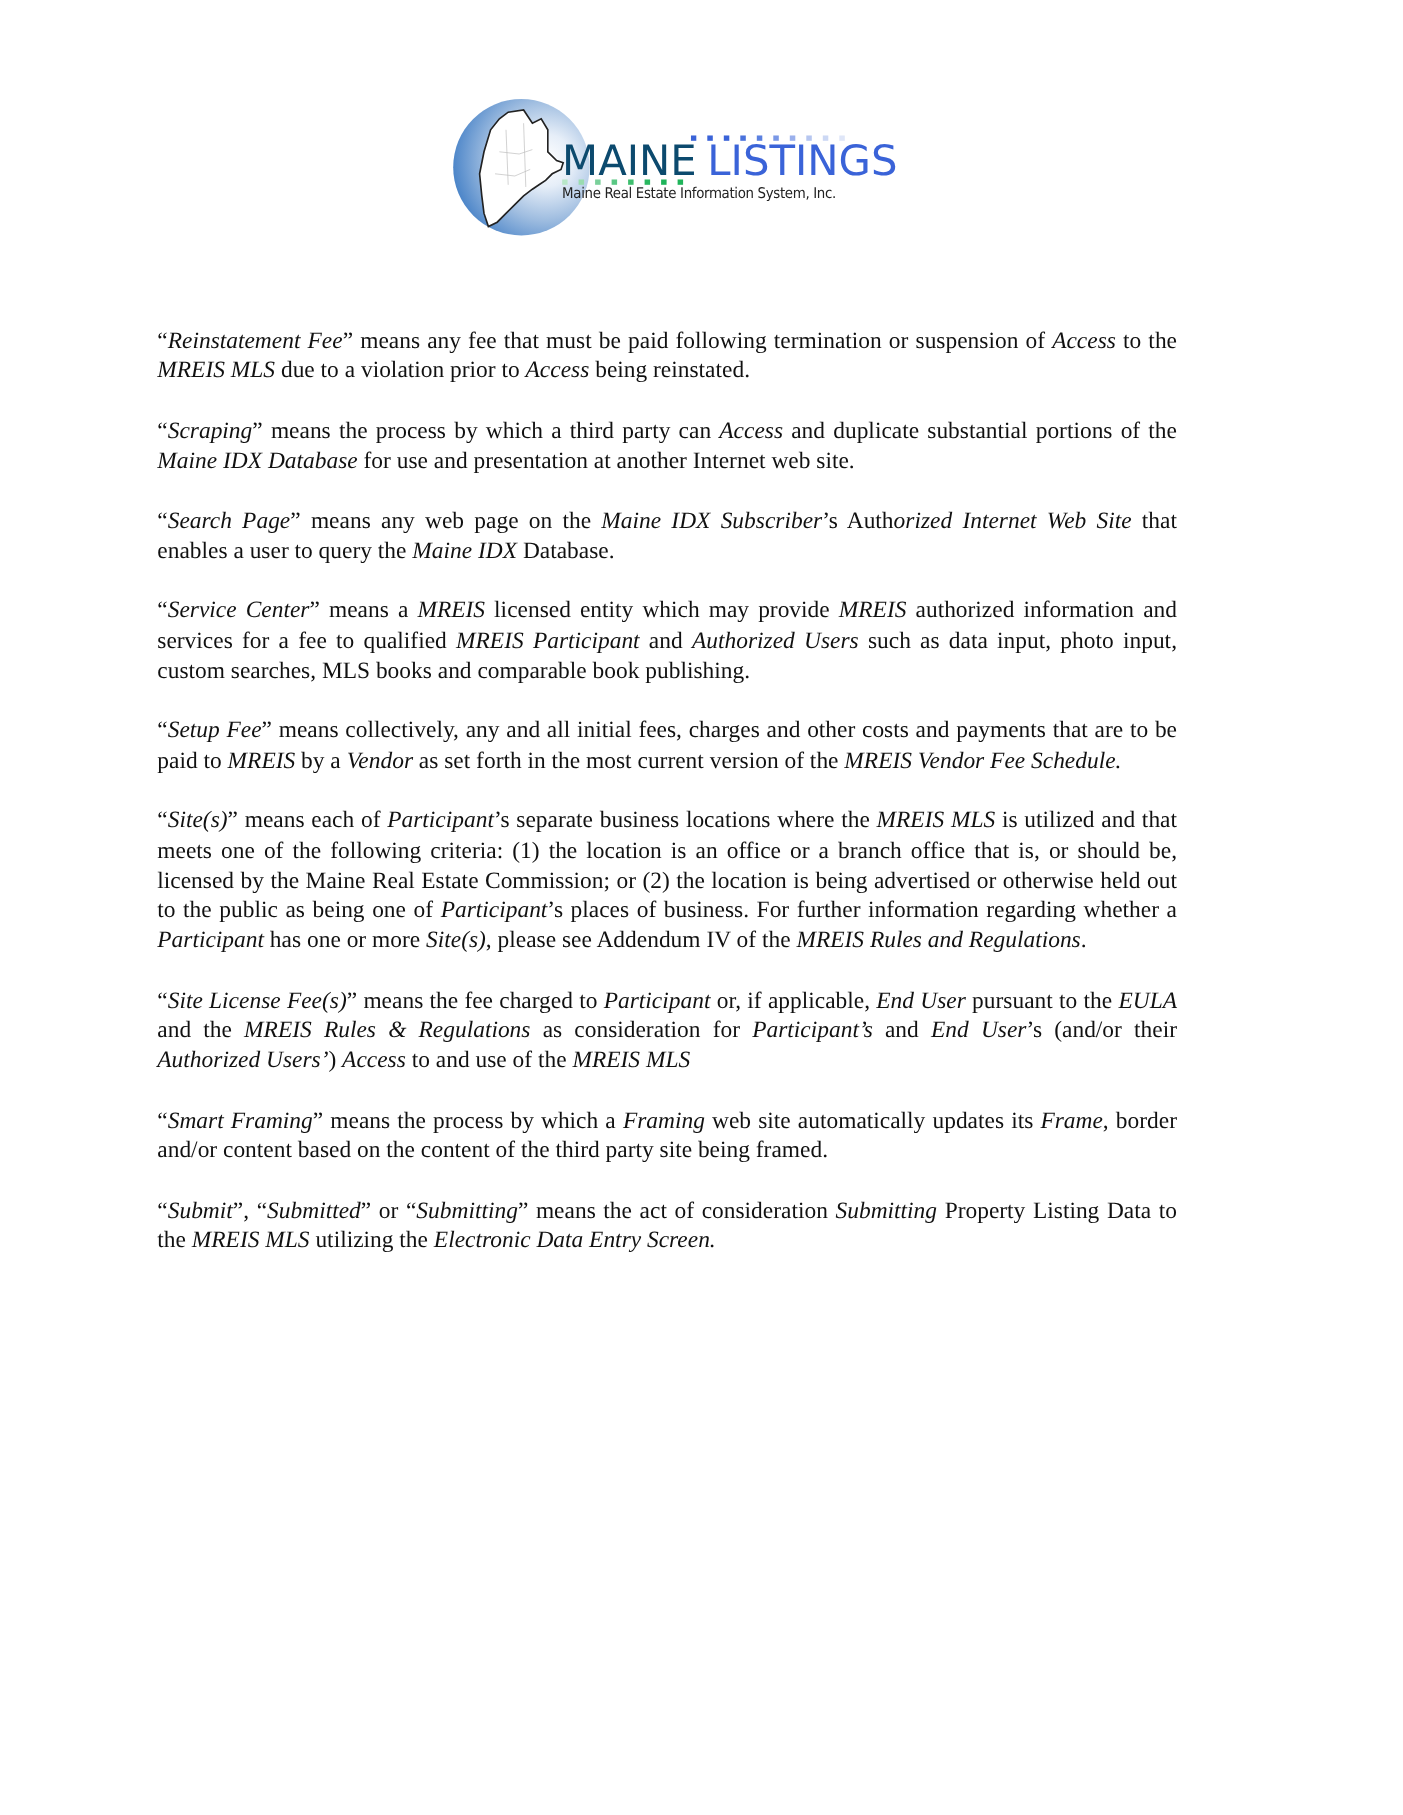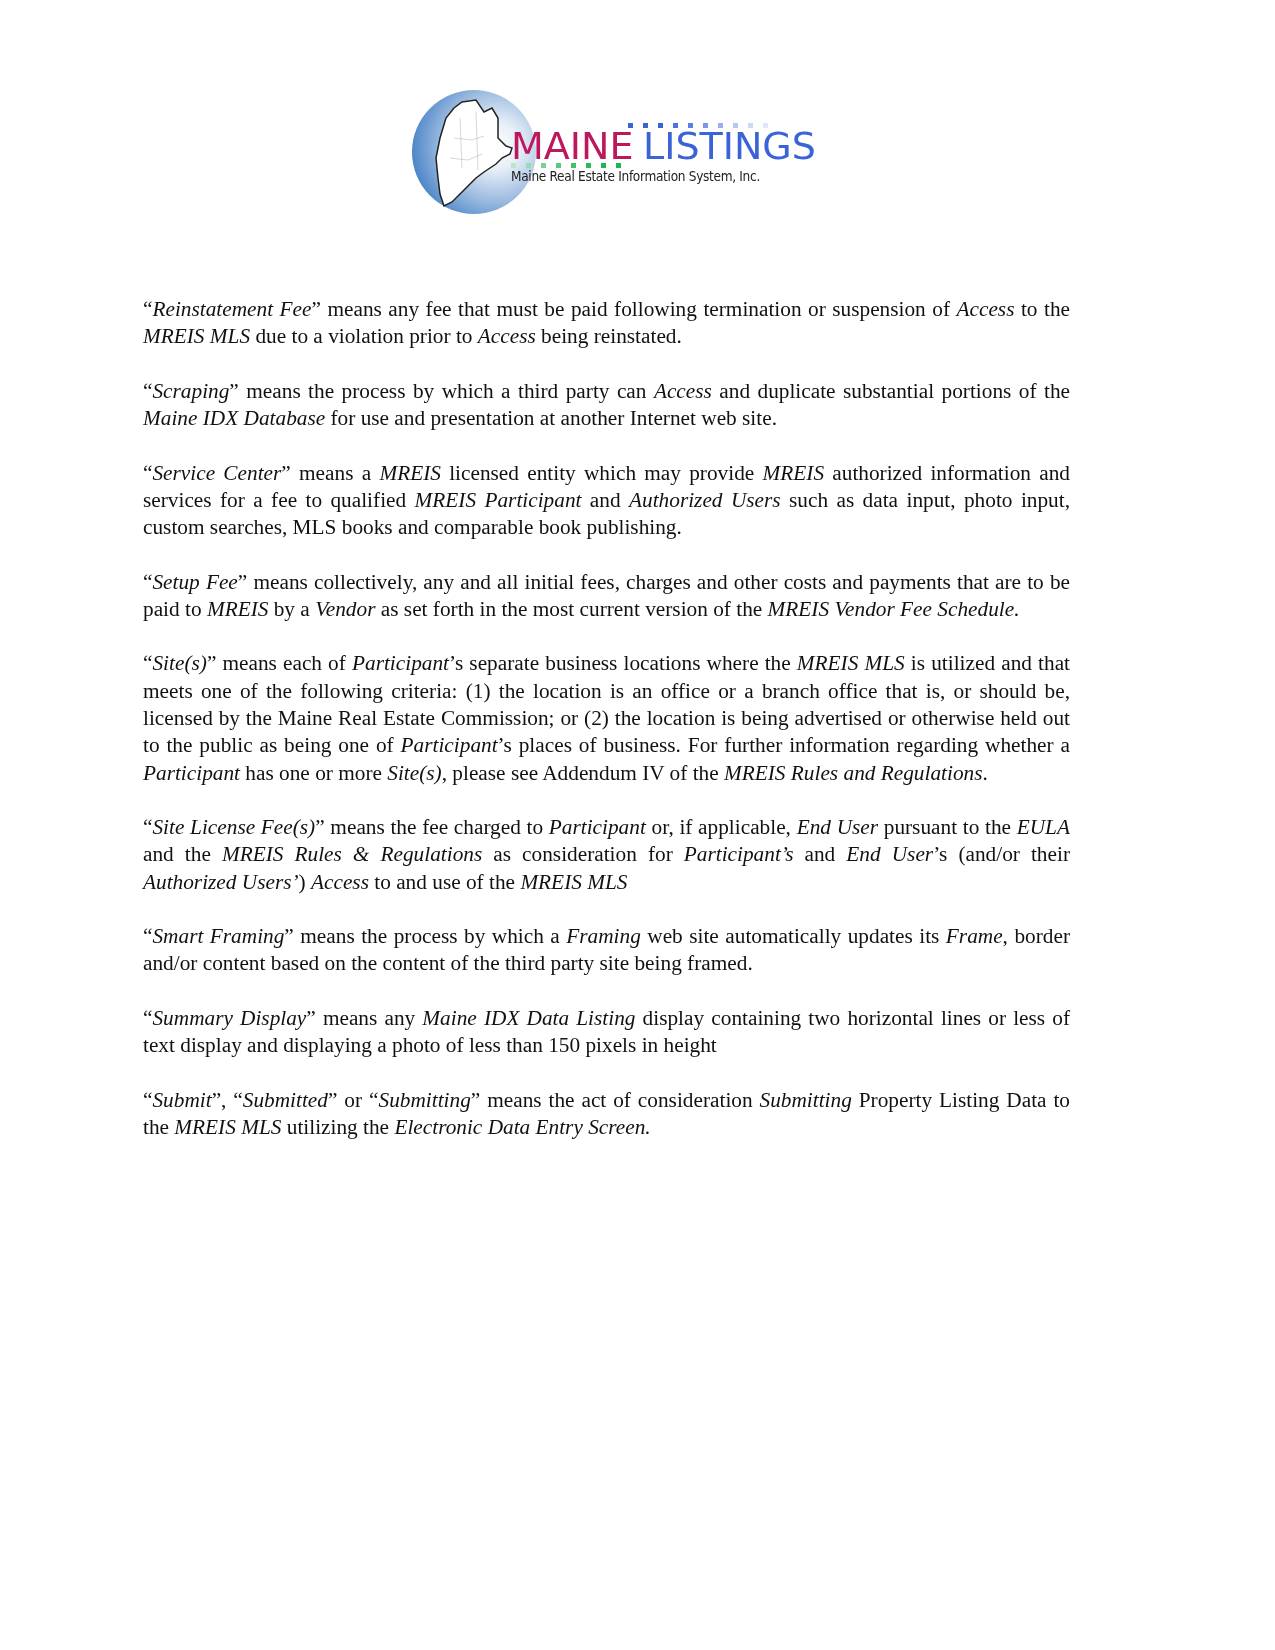--- a/index.html
+++ b/index.html
@@ -8,21 +8,21 @@
 
   
   .logo { position: absolute; left: 410px; top: 88px; width: 420px; height: 130px; }
   .logo-sphere {
     position: absolute; left: 2px; top: 2px; width: 124px; height: 124px; border-radius: 50%;
     background: radial-gradient(circle at 68% 45%, #ffffff 0%, #e6eef8 22%, #9fbde0 50%, #4d86c9 78%, #2f6bb4 100%);
   }
   .logo-map { position: absolute; left: 22px; top: 10px; width: 90px; height: 110px; }
   .logo-maine {
     position: absolute; left: 101px; top: 38px; font-family: "DejaVu Sans", sans-serif;
-    font-size: 38px; color: #be185d; letter-spacing: 0px; line-height: 40px;
+    font-size: 38px; color: #0c4a6e; letter-spacing: 0px; line-height: 40px;
   }
   .logo-listings {
     position: absolute; left: 215px; top: 38px; font-family: "DejaVu Sans", sans-serif;
     font-size: 38px; color: #3a63d8; letter-spacing: 0px; line-height: 40px; margin-left: 18px;
   }
   .logo-dots-top { position: absolute; left: 218px; top: 35px; width: 180px; height: 6px; }
   .logo-dots-bottom { position: absolute; left: 101px; top: 75px; width: 140px; height: 6px; }
   .logo-tagline {
     position: absolute; left: 101px; top: 80px; font-family: "DejaVu Sans Condensed", "DejaVu Sans", sans-serif;
     font-size: 13.5px; color: #222; white-space: nowrap; letter-spacing: -0.3px; text-align: center;
@@ -70,21 +70,21 @@
         <rect x="105" y="0" width="5" height="5" fill="#1fb45a"></rect>
     </svg>
     <span class="logo-maine">MAINE</span>
     <span class="logo-listings">LISTINGS</span>
     <span class="logo-tagline">Maine Real Estate Information System, Inc.</span>
   </div>
 
   <div class="content" id="defs">
       <p class="para"><span>“</span><i>Reinstatement Fee</i><span>” means any fee that must be paid following termination or suspension of </span><i>Access</i><span> to the </span><i>MREIS MLS</i><span> due to a violation prior to </span><i>Access</i><span> being reinstated.</span></p>
       <p class="para"><span>“</span><i>Scraping</i><span>” means the process by which a third party can </span><i>Access</i><span> and duplicate substantial portions of the </span><i>Maine IDX Database</i><span> for use and presentation at another Internet web site.</span></p>
+      <p class="para"><span>“</span><i>Search Page</i><span>” means any web page on the </span><i>Maine IDX Subscriber</i><span>’s Auth</span><i>orized Internet Web Site</i><span> that enables a user to query the </span><i>Maine IDX</i><span> Database.</span></p>
       <p class="para"><span>“</span><i>Service Center</i><span>” means a </span><i>MREIS</i><span> licensed entity which may provide </span><i>MREIS</i><span> authorized information and services for a fee to qualified </span><i>MREIS Participant</i><span> and </span><i>Authorized Users</i><span> such as data input, photo input, custom searches, MLS books and comparable book publishing.</span></p>
       <p class="para"><span>“</span><i>Setup Fee</i><span>” means collectively, any and all initial fees, charges and other costs and payments that are to be paid to </span><i>MREIS</i><span> by a </span><i>Vendor</i><span> as set forth in the most current version of the </span><i>MREIS Vendor Fee Schedule.</i></p>
       <p class="para"><span>“</span><i>Site(s)</i><span>” means each of </span><i>Participant</i><span>’s separate business locations where the </span><i>MREIS MLS</i><span> is utilized and that meets one of the following criteria: (1) the location is an office or a branch office that is, or should be, licensed by the Maine Real Estate Commission; or (2) the location is being advertised or otherwise held out to the public as being one of </span><i>Participant</i><span>’s places of business.  For further information regarding whether a </span><i>Participant</i><span> has one or more </span><i>Site(s)</i><span>, please see Addendum IV of the </span><i>MREIS Rules and Regulations</i><span>.</span></p>
       <p class="para"><span>“</span><i>Site License Fee(s)</i><span>” means the fee charged to </span><i>Participant</i><span> or, if applicable, </span><i>End User</i><span> pursuant to the </span><i>EULA</i><span> and the </span><i>MREIS Rules &amp; Regulations</i><span> as consideration for </span><i>Participant’s</i><span> and </span><i>End User</i><span>’s (and/or their </span><i>Authorized Users’</i><span>) </span><i>Access</i><span> to and use of the </span><i>MREIS MLS</i></p>
       <p class="para"><span>“</span><i>Smart Framing</i><span>” means the process by which a </span><i>Framing</i><span> web site automatically updates its </span><i>Frame</i><span>, border and/or content based on the content of the third party site being framed.</span></p>
-      <p class="para"><span>“</span><i>Summary Display</i><span>” means any </span><i>Maine IDX Data Listing</i><span> display containing two horizontal lines or less of text display and displaying a photo of less than 150 pixels in height</span></p>
       <p class="para"><span>“</span><i>Submit</i><span>”, “</span><i>Submitted</i><span>” or “</span><i>Submitting</i><span>” means the act of consideration </span><i>Submitting</i><span> Property Listing Data to the </span><i>MREIS MLS</i><span> utilizing the </span><i>Electronic Data Entry Screen.</i></p>
     </div>
 </div>
 
 </body></html>

